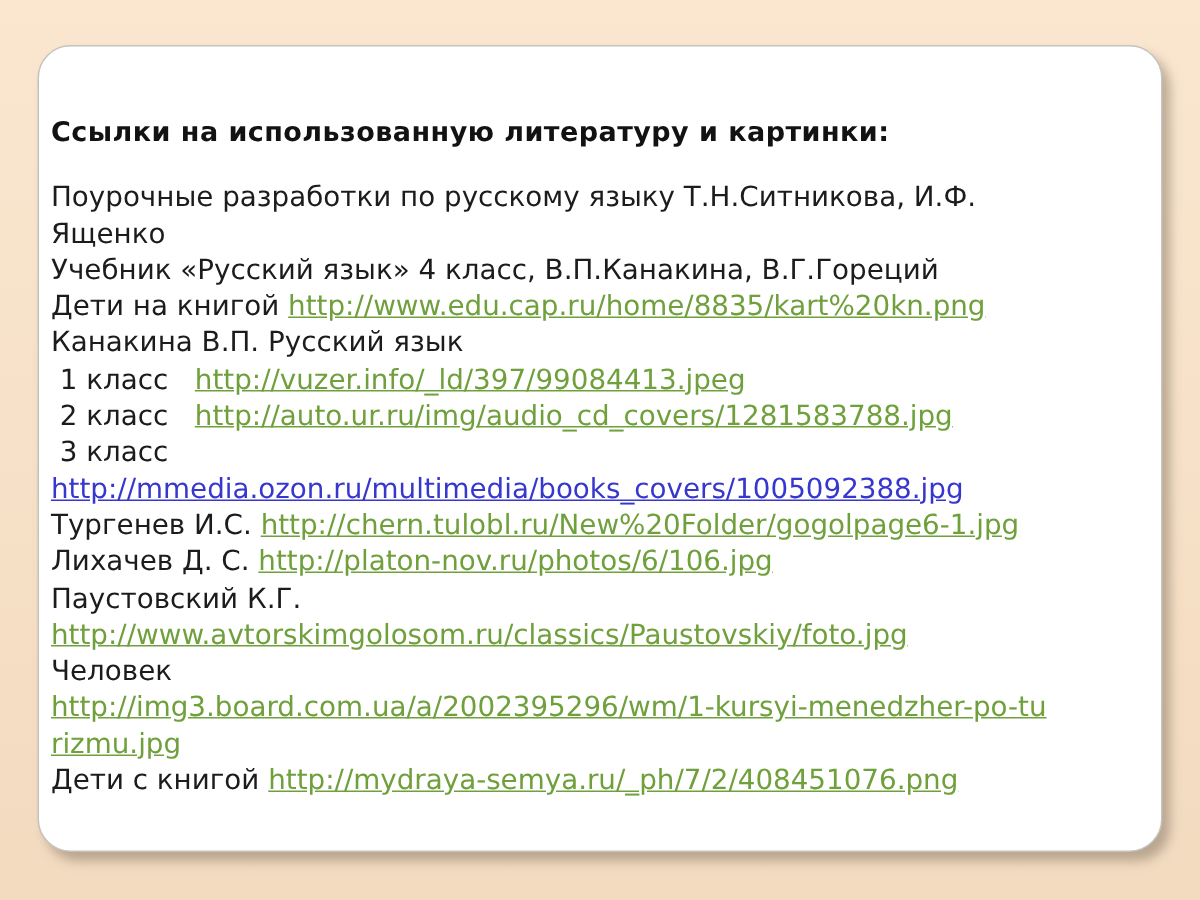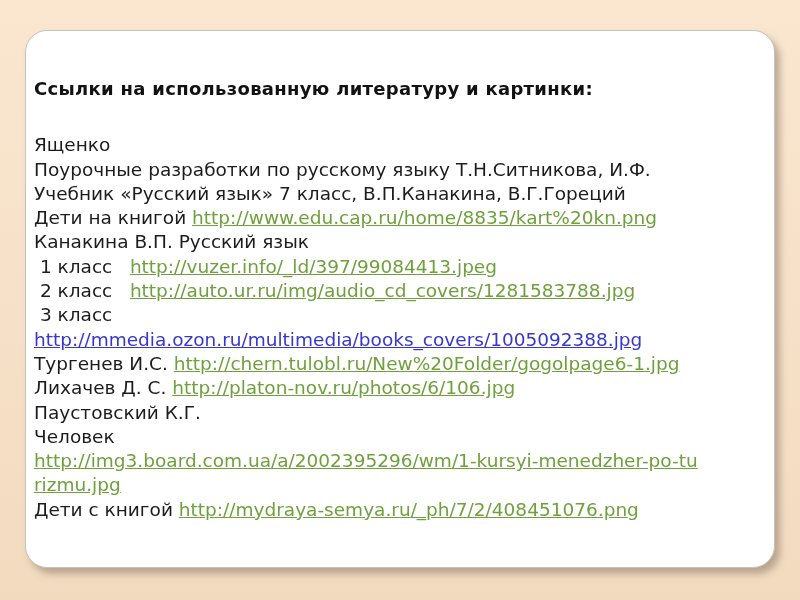--- a/index.html
+++ b/index.html
@@ -31,21 +31,21 @@
   }
   .content{
     padding:46px 8px 0 8px;
   }
   .slide-title{
     font-size:18px;
     font-weight:bold;
     color:#121212;
     line-height:24.3px;
     letter-spacing:0.3px;
-    margin-bottom:32px;
+    margin-bottom:19px;
     white-space:pre-wrap;
   }
   .line{
     font-size:18.5px;
     line-height:24.3px;
     color:var(--text,#1c1c1c);
     white-space:pre-wrap;
   }
   .link{
     text-decoration:underline;
@@ -54,31 +54,32 @@
   .link.green{ color:var(--link-green,#6FA03C);text-align:right; }
   .link.blue{ color:var(--link-blue,#3737CE);text-decoration:underline; }
 </style>
 </head>
 <body>
 
 <div class="slide-card">
   <div class="content">
     <div class="slide-title">Ссылки на использованную литературу и картинки:</div>
     <div>
+        <div class="line"><span>Поурочные разработки по русскому языку Т.Н.Ситникова, И.Ф.</span></div>
         <div class="line"><span>Ященко</span></div>
-        <div class="line"><span>Поурочные разработки по русскому языку Т.Н.Ситникова, И.Ф.</span></div>
-        <div class="line"><span>Учебник «Русский язык» 7 класс, В.П.Канакина, В.Г.Гореций</span></div>
+        <div class="line"><span>Учебник «Русский язык» 4 класс, В.П.Канакина, В.Г.Гореций</span></div>
         <div class="line"><span>Дети на книгой </span><a class="link green">http://www.edu.cap.ru/home/8835/kart%20kn.png</a></div>
         <div class="line"><span>Канакина В.П. Русский язык</span></div>
         <div class="line"><span> 1 класс   </span><a class="link green">http://vuzer.info/_ld/397/99084413.jpeg</a></div>
         <div class="line"><span> 2 класс   </span><a class="link green">http://auto.ur.ru/img/audio_cd_covers/1281583788.jpg</a></div>
         <div class="line"><span> 3 класс</span></div>
         <div class="line"><a class="link blue">http://mmedia.ozon.ru/multimedia/books_covers/1005092388.jpg</a></div>
         <div class="line"><span>Тургенев И.С. </span><a class="link green">http://chern.tulobl.ru/New%20Folder/gogolpage6-1.jpg</a></div>
         <div class="line"><span>Лихачев Д. С. </span><a class="link green">http://platon-nov.ru/photos/6/106.jpg</a></div>
         <div class="line"><span>Паустовский К.Г.</span></div>
+        <div class="line"><a class="link green">http://www.avtorskimgolosom.ru/classics/Paustovskiy/foto.jpg</a></div>
         <div class="line"><span>Человек</span></div>
         <div class="line"><a class="link green">http://img3.board.com.ua/a/2002395296/wm/1-kursyi-menedzher-po-tu</a></div>
         <div class="line"><a class="link green">rizmu.jpg</a></div>
         <div class="line"><span>Дети с книгой </span><a class="link green">http://mydraya-semya.ru/_ph/7/2/408451076.png</a></div>
       </div>
   </div>
 </div>
 
 </body></html>

